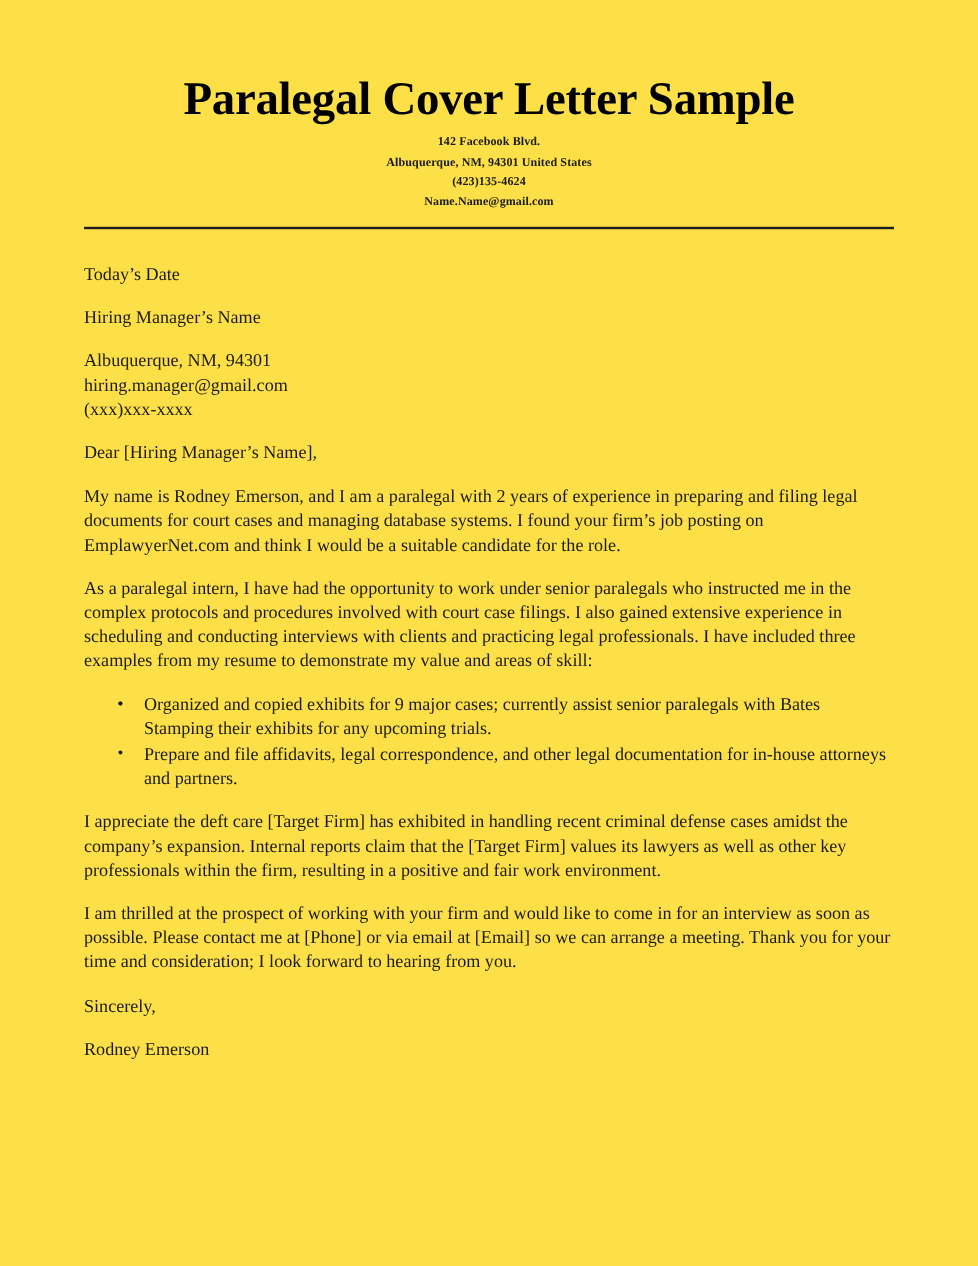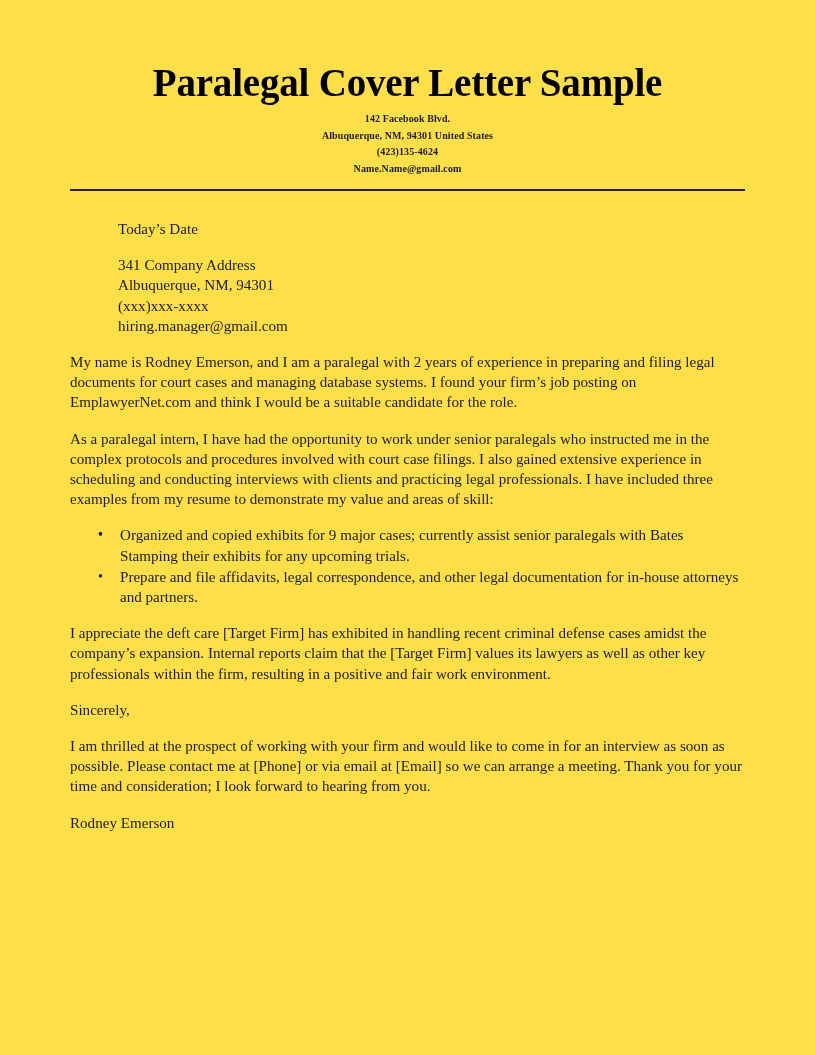--- a/index.html
+++ b/index.html
@@ -53,21 +53,20 @@
   }
 
   
   .letter-body {
     padding: 28px 71px 0 70px;
     font-size: 15.1px;
     line-height: 20.2px;
   }
   .block {
     margin-bottom: 16px;
-    margin-left: 48px;
   }
   .para {
     margin: 16px 0 16px 0;
     font-size: 15.1px;
     line-height: 20.2px;
     text-align: left;
   }
   .addr-line {
     font-size: 15.1px;
     line-height: 20.2px;
@@ -124,28 +123,31 @@
   </div>
 
   <hr class="head-rule">
 
   <div class="letter-body">
 
     <div class="block">
       <div class="addr-line">Today’s Date</div>
     </div>
 
+    <div class="block">
+      <div class="addr-line">Hiring Manager’s Name</div>
+    </div>
 
     <div class="block">
-      <div class="addr-line">341 Company Address</div>
       <div class="addr-line">Albuquerque, NM, 94301</div>
+      <div class="addr-line">hiring.manager@gmail.com</div>
       <div class="addr-line">(xxx)xxx-xxxx</div>
-      <div class="addr-line">hiring.manager@gmail.com</div>
     </div>
 
+    <p class="para salutation">Dear [Hiring Manager’s Name],</p>
 
     <p class="para">My name is Rodney Emerson, and I am a paralegal with 2 years of experience in preparing and filing legal documents for court cases and managing database systems. I found your firm’s job posting on EmplawyerNet.com and think I would be a suitable candidate for the role.</p>
 
     <p class="para">As a paralegal intern, I have had the opportunity to work under senior paralegals who instructed me in the complex protocols and procedures involved with court case filings. I also gained extensive experience in scheduling and conducting interviews with clients and practicing legal professionals. I have included three examples from my resume to demonstrate my value and areas of skill:</p>
 
     <ul class="achievements">
       <li>
         <span class="bullet-dot">•</span>
       </li>
       <li>
@@ -153,21 +155,21 @@
         <span>Organized and copied exhibits for 9 major cases; currently assist senior paralegals with Bates Stamping their exhibits for any upcoming trials.</span>
       </li>
       <li>
         <span class="bullet-dot">•</span>
         <span>Prepare and file affidavits, legal correspondence, and other legal documentation for in-house attorneys and partners.</span>
       </li>
     </ul>
 
     <p class="para">I appreciate the deft care [Target Firm] has exhibited in handling recent criminal defense cases amidst the company’s expansion. Internal reports claim that the [Target Firm] values its lawyers as well as other key professionals within the firm, resulting in a positive and fair work environment.</p>
 
+    <p class="para">I am thrilled at the prospect of working with your firm and would like to come in for an interview as soon as possible. Please contact me at [Phone] or via email at [Email] so we can arrange a meeting. Thank you for your time and consideration; I look forward to hearing from you.</p>
+
     <p class="para signoff">Sincerely,</p>
-
-    <p class="para">I am thrilled at the prospect of working with your firm and would like to come in for an interview as soon as possible. Please contact me at [Phone] or via email at [Email] so we can arrange a meeting. Thank you for your time and consideration; I look forward to hearing from you.</p>
 
     <p class="para signature-name">Rodney Emerson</p>
 
   </div>
 
 </div>
 
 </body></html>

